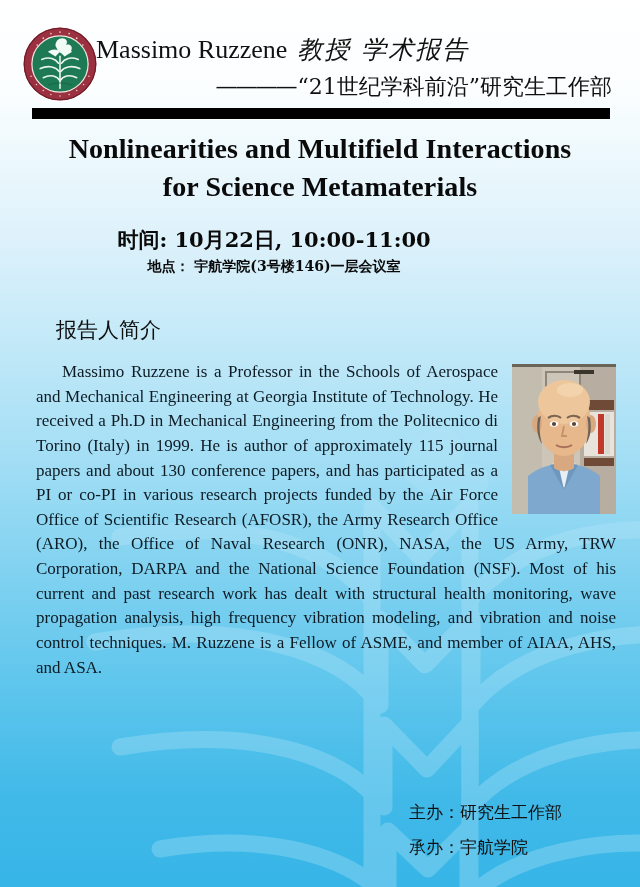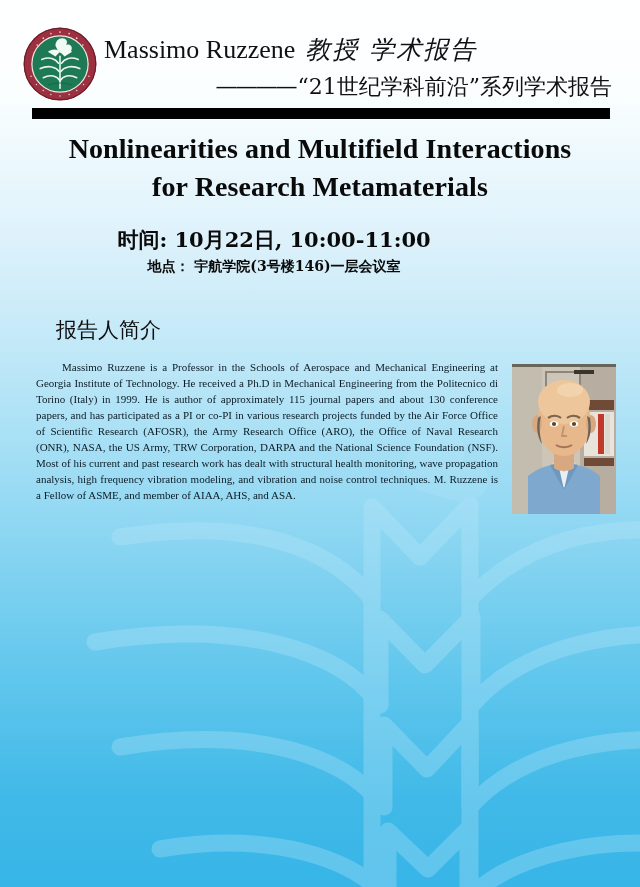--- a/index.html
+++ b/index.html
@@ -28,21 +28,21 @@
   }
   .watermark svg { width:100%; height:100%; display:block; }
 
   
   .header { position:absolute; left:0; top:0; width:640px; height:118px; }
 
   .logo { position:absolute; left:22px; top:26px; width:76px; height:76px; }
   .logo svg { width:100%; height:100%; display:block; }
 
   .hd-line1 {
-    position:absolute; left:104px; top:33px;
+    position:absolute; left:96px; top:33px;
     font-size:26px; color:#111; white-space:nowrap;
   }
   .hd-line1 .en { font-family:"Liberation Serif", serif; }
   .hd-line1 .cn {
     font-family:"DejaVu Serif", serif; font-style:italic;
     font-size:25px; letter-spacing:2px; margin-left:10px;
   }
   .hd-line2 {
     position:absolute; right:28px; top:72px;
     font-size:22px; color:#111; white-space:nowrap;
@@ -75,21 +75,21 @@
   
   .bio-heading {
     position:absolute; left:56px; top:316px;
     font-family:"DejaVu Serif", serif;
     font-size:21px; color:#101010;
   }
 
   .bio {
     position:absolute; left:36px; top:360px;
     width:580px; color:#0d1b24;
-    font-size:11px; line-height:1.45;
+    font-size:17px; line-height:1.45;
     text-align:justify; text-justify:inter-word;
   }
   .bio p { margin:0; text-indent:26px; }
 
   .photo {
     float:right; width:104px; height:150px;
     margin:4px 0 3px 14px; shape-outside:margin-box;
     border:0; overflow:hidden; position:relative;
     background:#b9b2a6;
   }
@@ -170,29 +170,29 @@
           <circle cx="88" cy="66" r="1"></circle>
         </g>
       </svg>
     </div>
 
     <div class="hd-line1">
       <span class="en">Massimo Ruzzene</span><span class="cn">教授 学术报告</span>
     </div>
 
     <div class="hd-line2">
-      <span class="dash">————</span><span class="quoted">“21世纪学科前沿”</span><span>系列学术报告</span>
+      <span class="dash">————</span><span class="quoted">“21世纪学科前沿”</span><span>研究生工作部</span>
     </div>
 
     <div class="blackbar"></div>
   </div>
 
   <div class="title">
     <div>Nonlinearities and Multifield Interactions</div>
-    <div>for Research Metamaterials</div>
+    <div>for Science Metamaterials</div>
   </div>
 
   <div class="meta">
     <div class="m1">时间: 10月22日, 10:00-11:00</div>
     <div class="m2">地点： 宇航学院(3号楼146)一层会议室</div>
   </div>
 
   <div class="bio-heading">报告人简介</div>
 
   <div class="bio">
@@ -237,14 +237,18 @@
 
         <path d="M52 62 L50 72 L55 72" stroke="#c4926a" stroke-width="1.8" fill="none"></path>
         <path d="M44 81 C48 84 56 84 60 81" stroke="#a9705a" stroke-width="2" fill="none"></path>
 
         <ellipse cx="58" cy="26" rx="13" ry="7" fill="#f5d8b2" opacity=".7"></ellipse>
       </svg>
     </div>
     <p>Massimo Ruzzene is a Professor in the Schools of Aerospace and Mechanical Engineering at Georgia Institute of Technology. He received a Ph.D in Mechanical Engineering from the Politecnico di Torino (Italy) in 1999. He is author of approximately 115 journal papers and about 130 conference papers, and has participated as a PI or co-PI in various research projects funded by the Air Force Office of Scientific Research (AFOSR), the Army Research Office (ARO), the Office of Naval Research (ONR), NASA, the US Army, TRW Corporation, DARPA and the National Science Foundation (NSF). Most of his current and past research work has dealt with structural health monitoring, wave propagation analysis, high frequency vibration modeling, and vibration and noise control techniques. M. Ruzzene is a Fellow of ASME, and member of AIAA, AHS, and ASA.</p>
   </div>
 
+  <div class="footer">
+    <div>主办：研究生工作部</div>
+    <div>承办：宇航学院</div>
+  </div>
 
 </div>
 
 </body></html>

